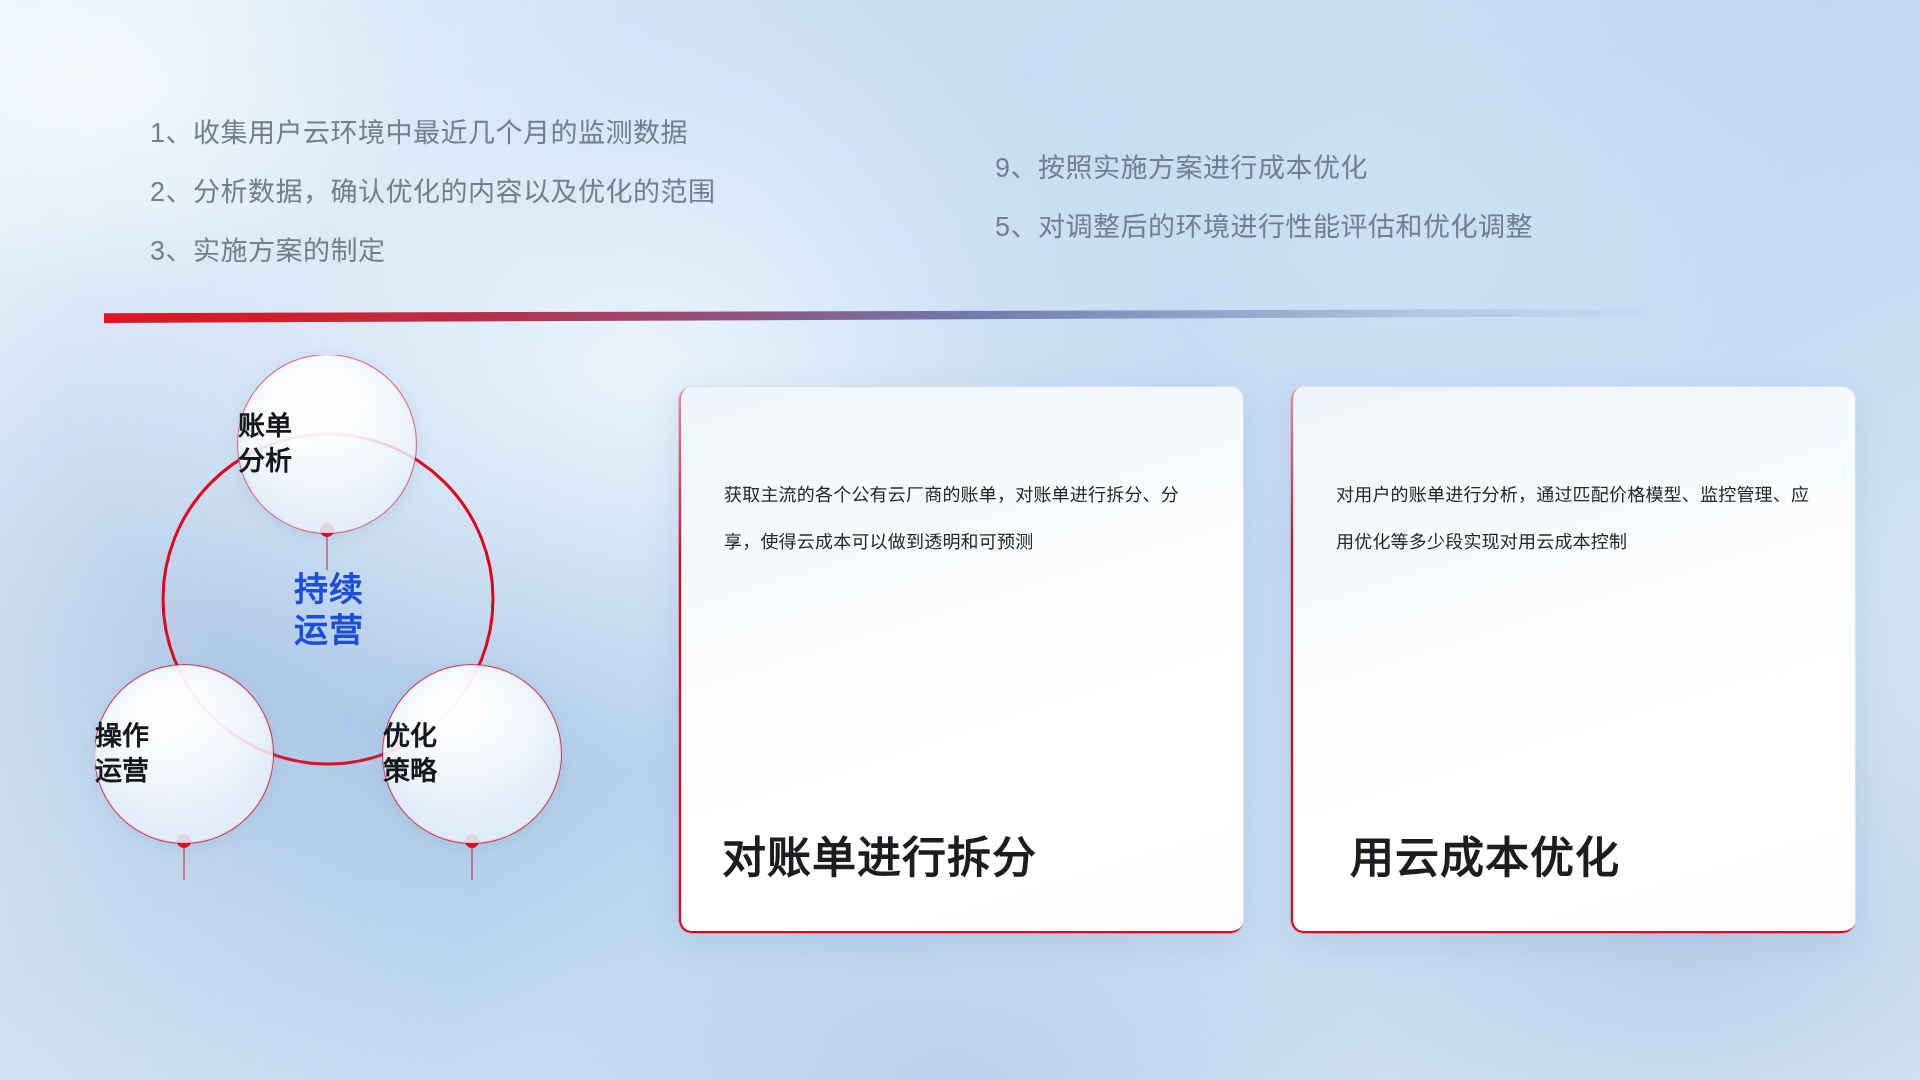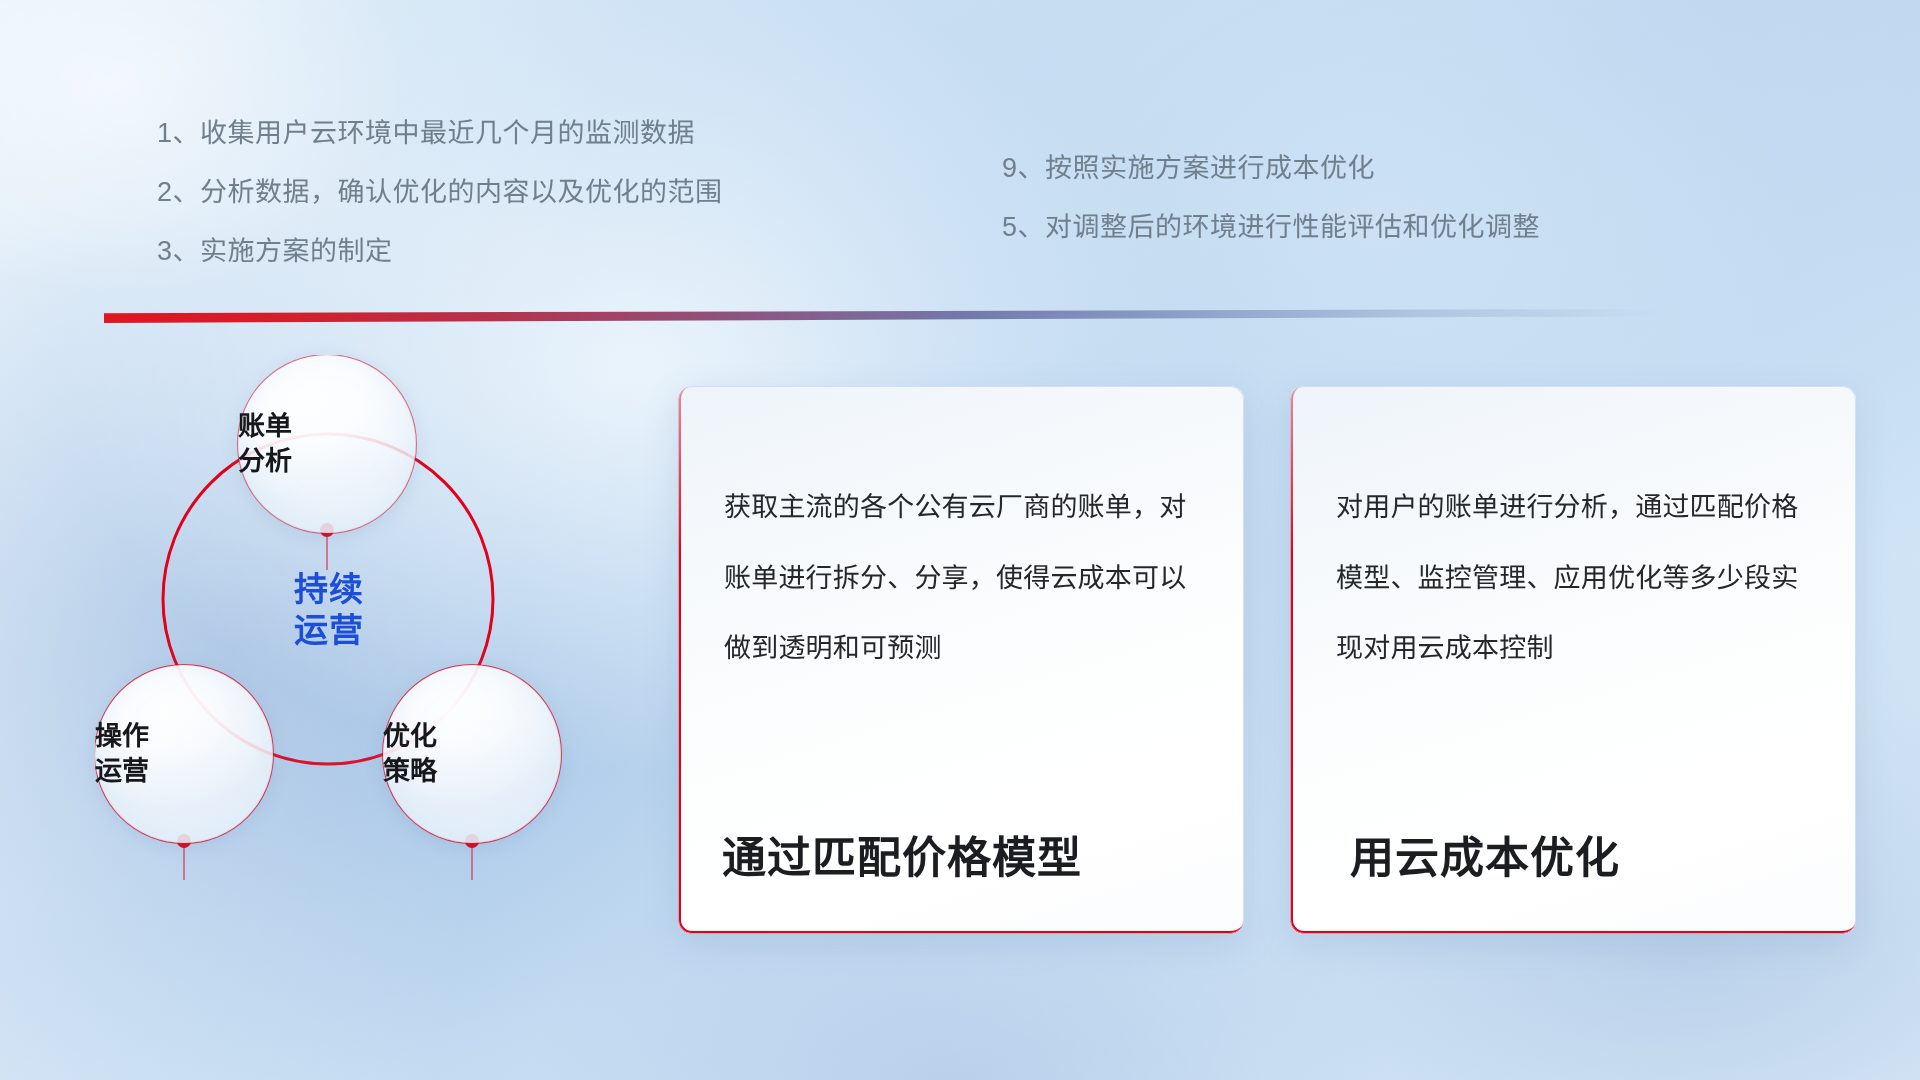--- a/index.html
+++ b/index.html
@@ -32,21 +32,21 @@
     background:radial-gradient(ellipse 620px 420px at 50% 102%, rgba(168,195,228,.6) 0%, rgba(180,205,233,0) 70%);
   }
   .bg-g6{
     background:linear-gradient(100deg, rgba(255,255,255,.42) 0%, rgba(255,255,255,0) 30%);
   }
   .bg-g7{
     background:radial-gradient(ellipse 420px 300px at 6% 8%, rgba(255,255,255,.55) 0%, rgba(255,255,255,0) 70%);
   }
 
   
-  .steps{position:absolute;z-index:5;margin-left:7px;}
+  .steps{position:absolute;z-index:5;}
   .steps-left{left:150px;top:120px;}
   .steps-right{left:995px;top:155px;}
   .step-line{
     font-size:27px;color:#707f8c;line-height:1;
     margin-bottom:32px;white-space:nowrap;letter-spacing:.5px;
     font-family:"Liberation Sans","DejaVu Sans",sans-serif;
   }
   .step-line:last-child{margin-bottom:0;}
 
   
@@ -104,21 +104,21 @@
   }
   .card::after{
     content:"";position:absolute;inset:0;border-radius:14px;pointer-events:none;
     border:1px solid rgba(196,216,236,.75);
   }
   .card-1{left:678px;top:386px;}
   .card-2{left:1290px;top:386px;}
 
   .card-body{
     position:absolute;left:46px;right:40px;top:86px;
-    font-size:27px;line-height:2.62;color:#24272b;
+    font-size:18px;line-height:2.62;color:#24272b;
     font-family:"Liberation Sans","DejaVu Sans",sans-serif;
     letter-spacing:.2px;
   }
   .card-rule{
     position:absolute;left:40px;top:368px;width:476px;height:8px;
     background:linear-gradient(92deg,#e2001a 0%,#c51029 13%,#93407a 31%,#7croman 0,#7a63a6 46%,#9aa8cb 62%,#bccbe0 78%,rgba(206,222,238,0) 100%);
     clip-path:polygon(0 18%, 100% 0, 100% 62%, 0 100%);
   }
   .card-title{
     position:absolute;left:44px;right:30px;top:436px;
@@ -202,20 +202,20 @@
 
   <div class="center-label">
     <span>持续</span><br>
     <span>运营</span>
   </div>
 </div>
 
 <div class="card card-1">
   <div class="card-body">获取主流的各个公有云厂商的账单，对账单进行拆分、分享，使得云成本可以做到透明和可预测</div>
   <div class="card-rule"></div>
-  <div class="card-title">通过匹配价格模型</div>
+  <div class="card-title">对账单进行拆分</div>
 </div>
 
 <div class="card card-2">
   <div class="card-body">对用户的账单进行分析，通过匹配价格模型、监控管理、应用优化等多少段实现对用云成本控制</div>
   <div class="card-rule"></div>
   <div class="card-title">用云成本优化</div>
 </div>
 
 </body></html>

